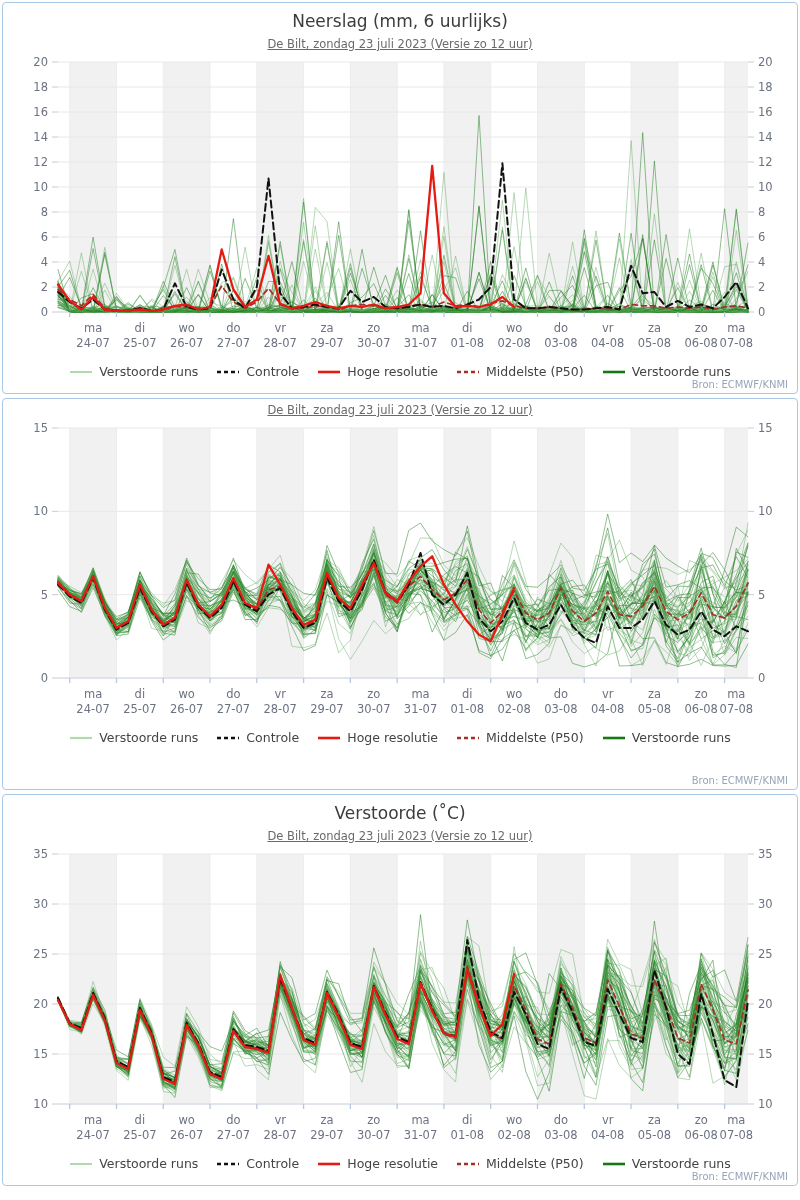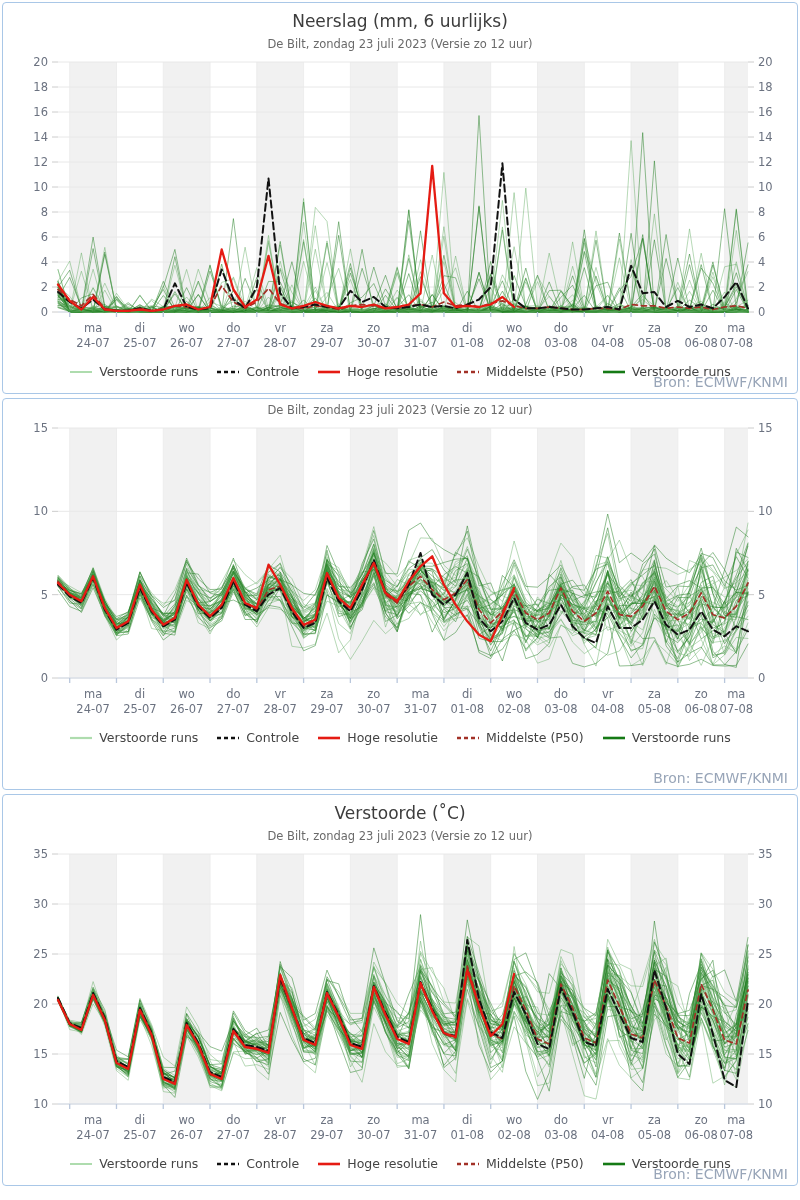--- a/index.html
+++ b/index.html
@@ -8,31 +8,31 @@
     box-sizing:border-box;height:392px;margin:0 2px;background:#fff;
     border:1px solid #a9c7e7;border-radius:4px;position:relative;overflow:hidden;
   }
   .panel:first-of-type{margin-top:2px;}
   .panel + .panel{margin-top:4px;}
   .chart-title{
     text-align:center;font-size:17px;color:#3c3c3c;font-weight:400;
     margin:6px 0 0 0;line-height:24px;
   }
   .chart-subtitle{
-    text-align:center;font-size:11.5px;color:#6a6a6a;margin:4px 0 2px 0;line-height:15px;
+    text-align:center;font-size:11.5px;color:#6a6a6a;margin:4px 0 2px 0;line-height:15px;text-decoration:underline;
   }
   svg.chart{display:block;}
   svg.chart text{font-family:"DejaVu Sans","Liberation Sans",sans-serif;}
   .legend{
     display:flex;justify-content:center;align-items:center;gap:18px;
     margin-top:10px;font-size:12.5px;color:#444;
   }
   .legend-item{display:inline-flex;align-items:center;gap:6px;white-space:nowrap;}
   .bron{
-    position:absolute;right:9px;bottom:3px;font-size:14px;color:#98a5b8;
+    position:absolute;right:9px;bottom:3px;font-size:10px;color:#98a5b8;
   }
 </style>
 </head>
 <body>
 
 <div class="panel">
   <h2 class="chart-title">Neerslag (mm, 6 uurlijks)</h2>
   <div class="chart-subtitle">De Bilt, zondag 23 juli 2023 (Versie zo 12 uur)</div>
   <svg class="chart" id="chart-0" width="800" height="300">
       <rect x="66.7" y="8" width="46.8" height="250" fill="#f1f1f1"></rect>

